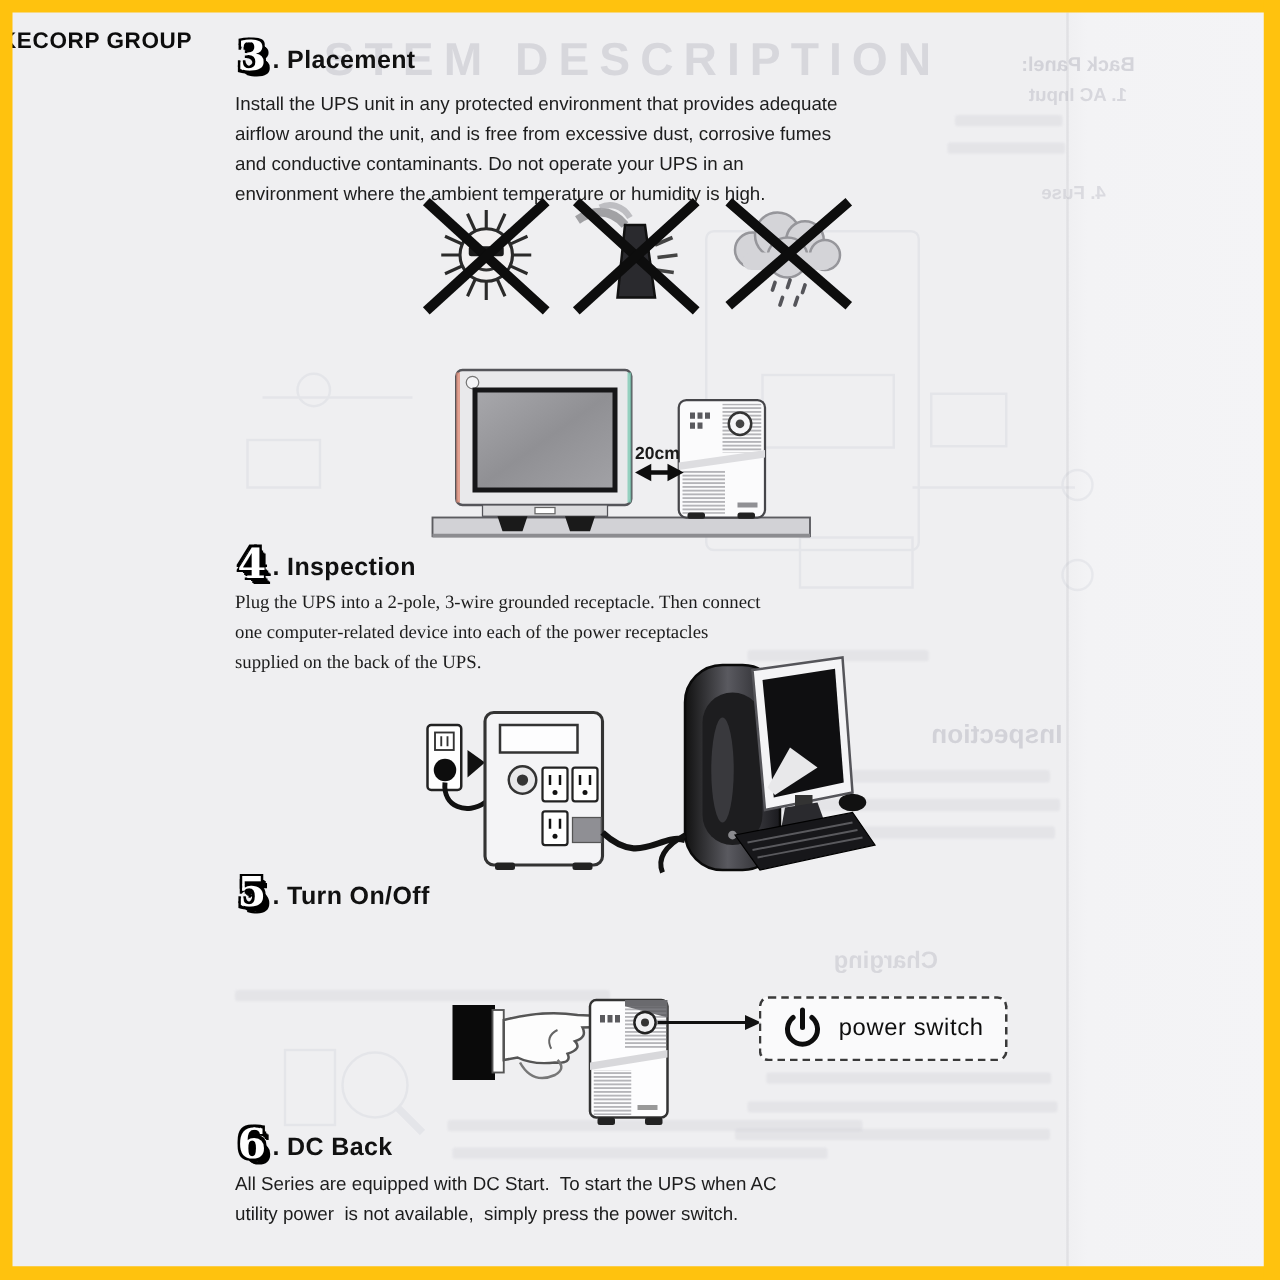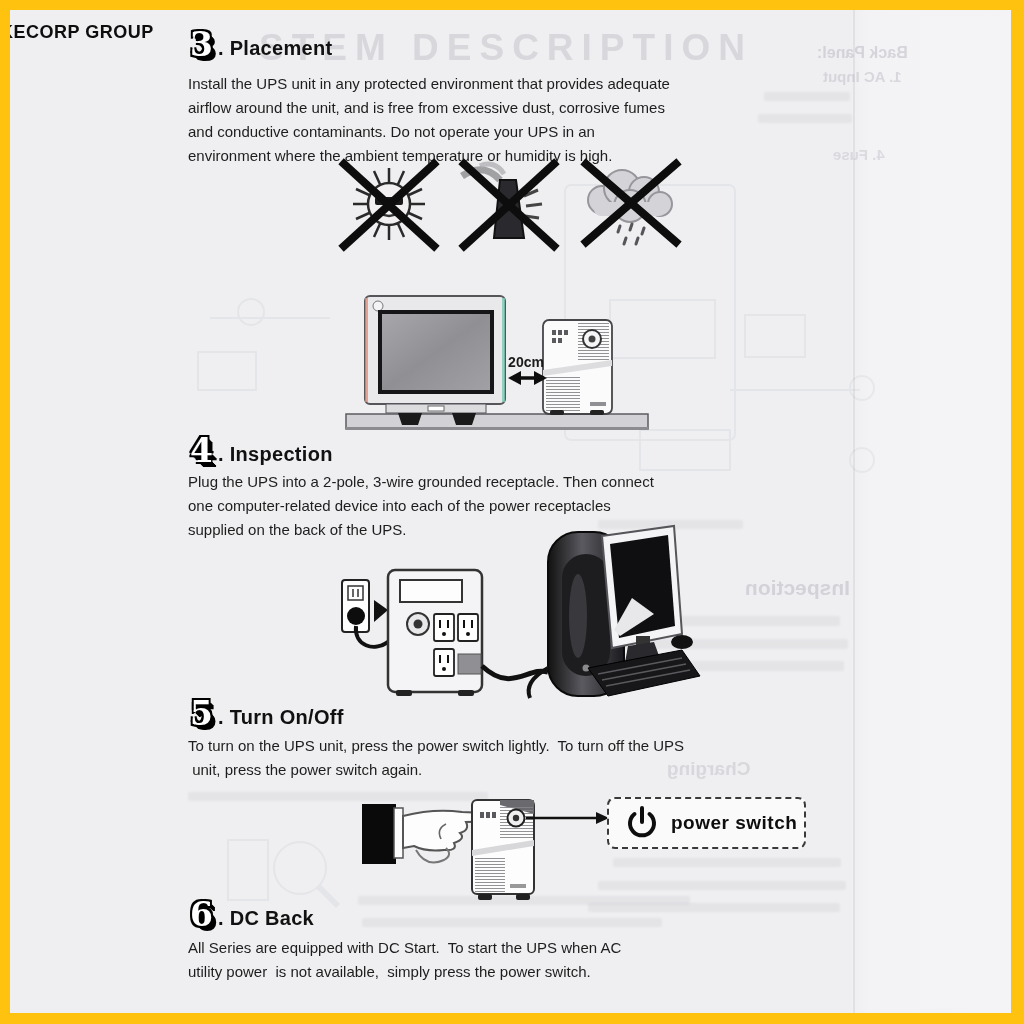--- a/index.html
+++ b/index.html
@@ -39,21 +39,21 @@
   .icons-row{position:absolute;left:336px;top:158px;display:flex;gap:12px;z-index:10;}
 
   .illus{position:absolute;z-index:10;}
 
   
   #power-box{
     position:absolute;left:607px;top:797px;width:199px;height:52px;box-sizing:border-box;
     border:2px dashed #3a3a3a;border-radius:8px;background:rgba(252,252,253,.85);
     display:flex;align-items:center;gap:12px;padding:0 0 0 16px;z-index:11;
   }
-  #power-box .lbl{font-size:19px;font-weight:bold;color:#0e0e0e;letter-spacing:.5px;}
+  #power-box .lbl{font-size:19px;font-weight:normal;color:#0e0e0e;letter-spacing:.5px;}
 </style>
 </head>
 <body>
 <div id="stage">
 
   <svg class="gsvg" width="1024" height="1024" viewBox="0 0 1024 1024" opacity="0.10">
     <g fill="none" stroke="#8a93a8" stroke-width="2">
       <rect x="565" y="185" width="170" height="255" rx="6"></rect>
       <rect x="610" y="300" width="105" height="58"></rect>
       <rect x="745" y="315" width="60" height="42"></rect>
@@ -208,21 +208,21 @@
       <polygon points="181,85 168,92 181,99" fill="#0d0d0d"></polygon>
       <polygon points="194,85 207,92 194,99" fill="#0d0d0d"></polygon>
       <text x="186" y="81" text-anchor="middle" font-size="14" font-weight="bold" fill="#1a1a1a">20cm</text>
     </g>
   </svg>
 
   <div class="h" style="left:190px;top:434px;">
     <span class="num">4</span>
     <span class="t">. Inspection</span>
   </div>
-  <div class="para" style="left:188px;top:470px;width:666px;">Plug the UPS into a 2-pole, 3-wire grounded receptacle. Then connect
+  <div class="para" style="left:188px;top:470px;width:666px;font-family:Liberation Serif, serif;">Plug the UPS into a 2-pole, 3-wire grounded receptacle. Then connect
 one computer-related device into each of the power receptacles
 supplied on the back of the UPS.</div>
 
   <svg class="illus" style="left:330px;top:518px;" width="400" height="182" viewBox="0 0 400 182">
     <defs>
       <linearGradient id="gt" x1="0" y1="0" x2="1" y2="0">
           <stop offset="0" stop-color="#111"></stop>
           <stop offset=".45" stop-color="#5a5a60"></stop>
           <stop offset="1" stop-color="#1a1a1e"></stop>
         </linearGradient>
@@ -288,22 +288,20 @@
           <line x1="276" y1="168" x2="360" y2="152"></line>
       </g>
       <ellipse cx="352" cy="124" rx="11" ry="7" fill="#111"></ellipse>
     </g>
   </svg>
 
   <div class="h" style="left:190px;top:697px;">
     <span class="num">5</span>
     <span class="t">. Turn On/Off</span>
   </div>
-  <div class="para" style="left:188px;top:734px;width:680px;">To turn on the UPS unit, press the power switch lightly.  To turn off the UPS
- unit, press the power switch again.</div>
 
   <svg class="illus" style="left:350px;top:788px;" width="262" height="122" viewBox="0 0 262 122">
     <defs>
       <pattern id="h3" width="4" height="3" patternUnits="userSpaceOnUse">
           <line x1="0" y1="1.5" x2="4" y2="1.5" stroke="#85858a" stroke-width=".9"></line>
         </pattern>
     </defs>
     <g>
       <rect x="12" y="16" width="34" height="60" fill="#0a0a0a"></rect>
       <rect x="44" y="20" width="9" height="50" fill="#fdfdfd" stroke="#555" stroke-width="1.5"></rect>

